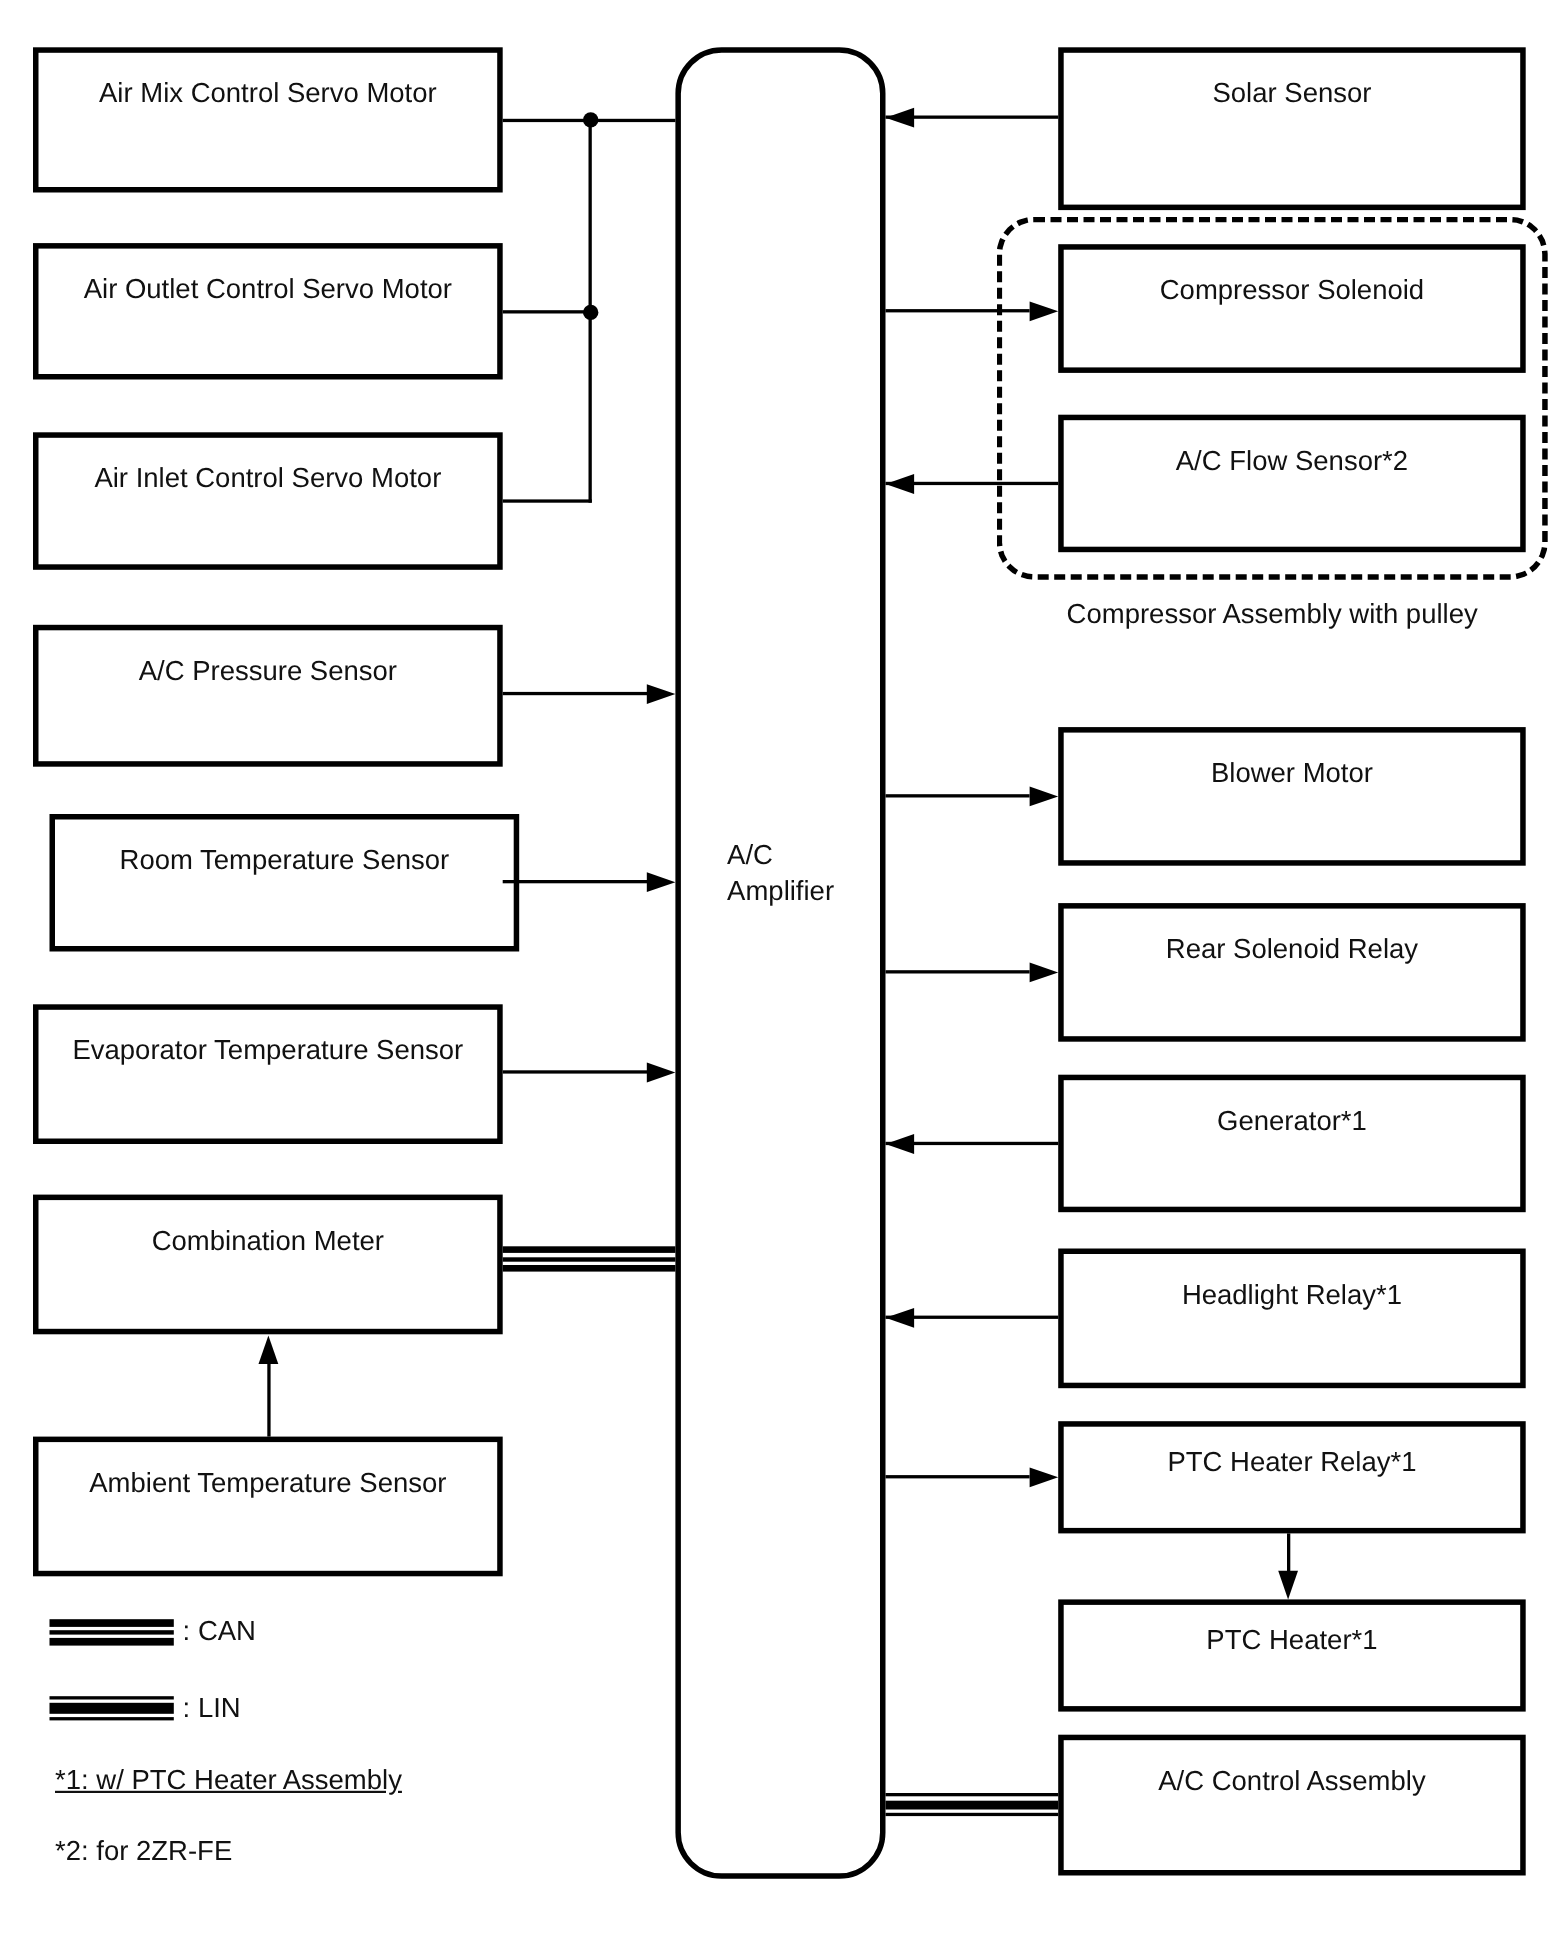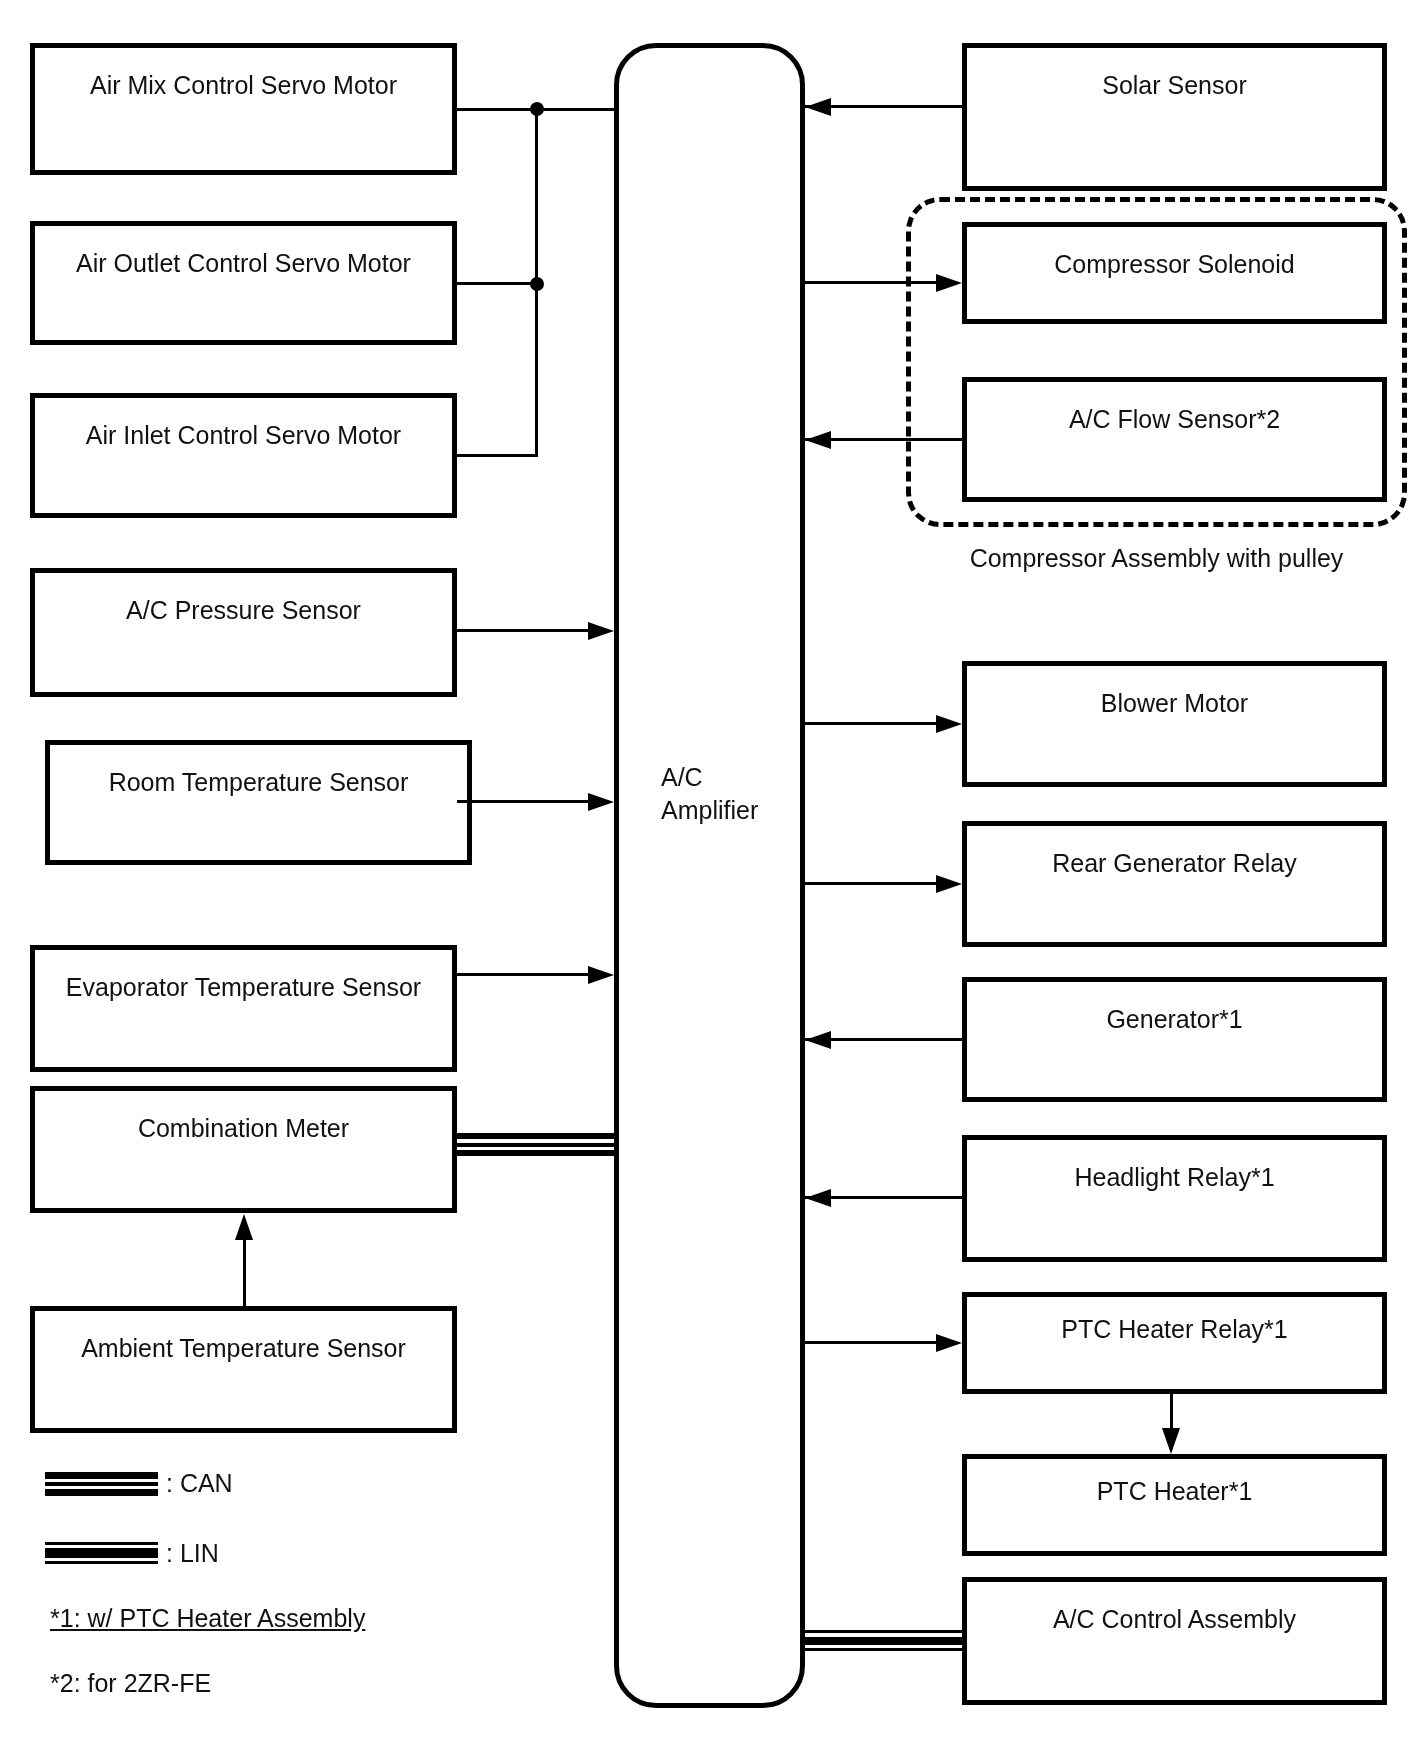--- a/index.html
+++ b/index.html
@@ -62,29 +62,29 @@
   <div class="amp-label">
     <div>A/C</div>
     <div>Amplifier</div>
   </div>
 
   <div class="box lbox" style="top:43px;height:132px;"><span>Air Mix Control Servo Motor</span></div>
   <div class="box lbox" style="top:221px;height:124px;"><span>Air Outlet Control Servo Motor</span></div>
   <div class="box lbox" style="top:393px;height:125px;"><span>Air Inlet Control Servo Motor</span></div>
   <div class="box lbox" style="top:568px;height:129px;"><span>A/C Pressure Sensor</span></div>
   <div class="box lbox" style="top:740px;height:125px;margin-left:15px;"><span>Room Temperature Sensor</span></div>
-  <div class="box lbox" style="top:913px;height:127px;margin-top:32px;"><span>Evaporator Temperature Sensor</span></div>
+  <div class="box lbox" style="top:913px;height:127px;"><span>Evaporator Temperature Sensor</span></div>
   <div class="box lbox" style="top:1306px;height:127px;"><span>Ambient Temperature Sensor</span></div>
   <div class="box lbox" style="top:1086px;height:127px;"><span>Combination Meter</span></div>
 
   <div class="box rbox" style="top:43px;height:148px;"><span>Solar Sensor</span></div>
-  <div class="box rbox" style="top:222px;height:102px;"><span>Compressor Solenoid</span></div>
+  <div class="box rbox" style="top:222px;height:117px;"><span>Compressor Solenoid</span></div>
   <div class="box rbox" style="top:377px;height:125px;"><span>A/C Flow Sensor*2</span></div>
   <div class="box rbox" style="top:661px;height:126px;"><span>Blower Motor</span></div>
-  <div class="box rbox" style="top:821px;height:126px;"><span>Rear Generator Relay</span></div>
+  <div class="box rbox" style="top:821px;height:126px;"><span>Rear Solenoid Relay</span></div>
   <div class="box rbox" style="top:977px;height:125px;"><span>Generator*1</span></div>
   <div class="box rbox" style="top:1135px;height:127px;"><span>Headlight Relay*1</span></div>
   <div class="box rbox" style="top:1292px;height:102px;padding-top:18px;"><span>PTC Heater Relay*1</span></div>
   <div class="box rbox" style="top:1454px;height:102px;padding-top:18px;"><span>PTC Heater*1</span></div>
   <div class="box rbox" style="top:1577px;height:128px;"><span>A/C Control Assembly</span></div>
 
   <div class="dashed-group"></div>
   <div class="group-caption">Compressor Assembly with pulley</div>
 
   <div class="hline" style="left:457px;top:108px;width:157px;height:3px;"></div>

